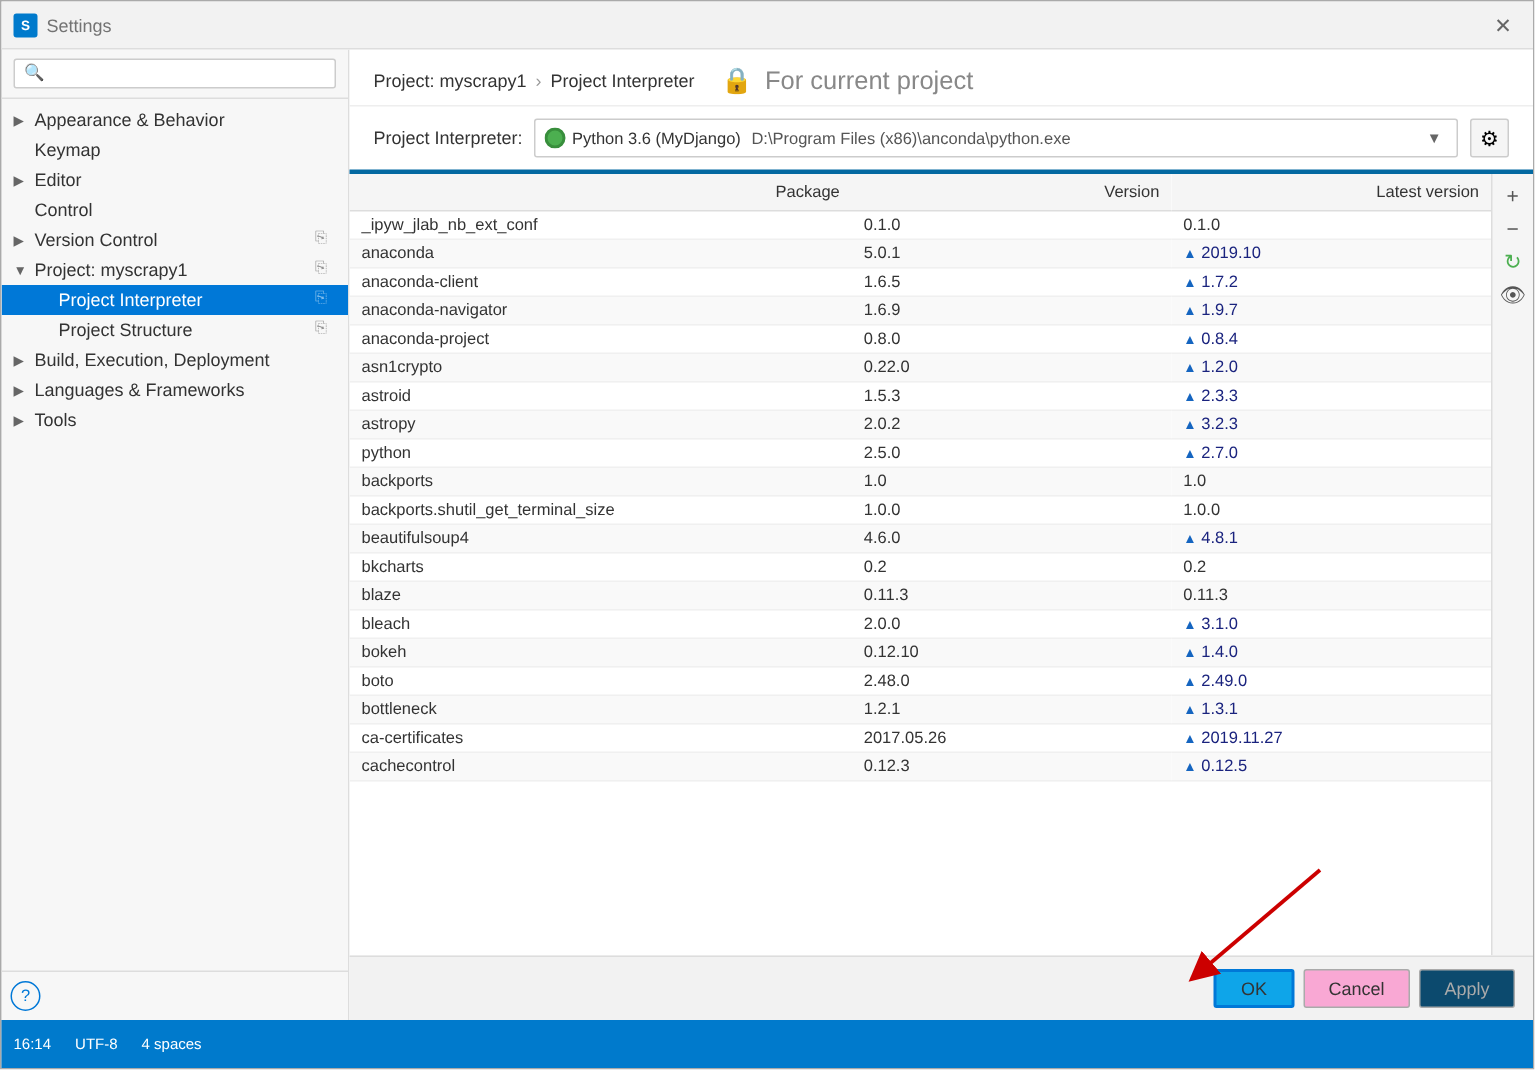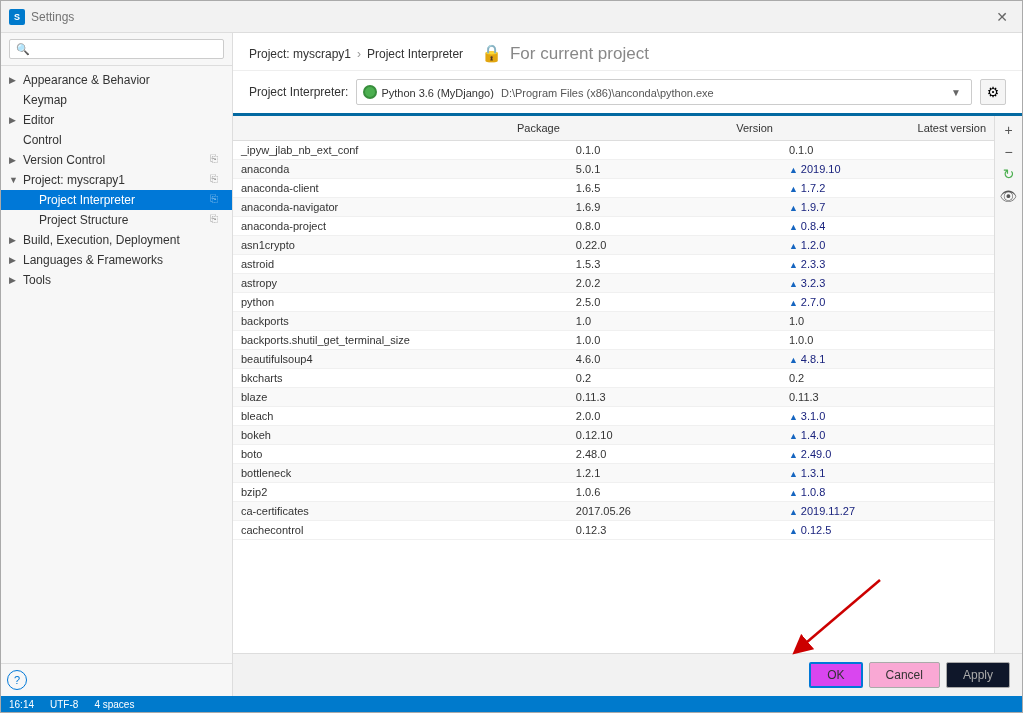--- a/index.html
+++ b/index.html
@@ -68,26 +68,26 @@
     .table-toolbar { width: 28px; background: #f5f5f5; border-left: 1px solid #ddd; display: flex; flex-direction: column; align-items: center; padding: 4px 0; gap: 2px; flex-shrink: 0; }
     .toolbar-btn { width: 20px; height: 20px; display: flex; align-items: center; justify-content: center; cursor: pointer; border: none; background: transparent; color: #555; font-size: 14px; border-radius: 2px; }
     .toolbar-btn-green { color: #4CAF50; }
     .toolbar-btn-eye { color: #555; }
 
     .table-area { display: flex; flex: 1; overflow: hidden; }
 
     
     .bottom-bar { padding: 8px 12px; display: flex; justify-content: flex-end; align-items: center; gap: 6px; border-top: 1px solid #ddd; background: #f2f2f2; flex-shrink: 0; }
     .btn { padding: 4px 16px; font-size: 12px; border-radius: 2px; cursor: pointer; height: 26px; }
-    .btn-ok { background: #d946ef; border: 2px solid #0078d7; color: #333; }
+    .btn-ok { background: #0ea5e9; border: 2px solid #0078d7; color: #333; }
     .btn-cancel { background: #f9a8d4; border: 1px solid #aaa; color: #333; }
-    .btn-apply { background: #0f172a; border: 1px solid #aaa; color: #aaa; }
-
-    
-    .status-bar { height: 16px; background: #007acc; display: flex; align-items: center; padding: 0 8px; color: white; font-size: 10px; flex-shrink: 0; }
+    .btn-apply { background: #0c4a6e; border: 1px solid #aaa; color: #aaa; }
+
+    
+    .status-bar { height: 32px; background: #007acc; display: flex; align-items: center; padding: 0 8px; color: white; font-size: 10px; flex-shrink: 0; }
     .status-items { display: flex; gap: 16px; }
   </style>
 </head>
 <body>
 
 <div class="window">
 
   <div class="title-bar">
     <div class="title-bar-icon">S</div>
     <span class="title-bar-text">Settings</span>
@@ -278,25 +278,20 @@
       <td>boto</td>
       <td>2.48.0</td>
       <td><span class="up-arrow">▲</span><span class="version-new">2.49.0</span></td>
     </tr>
                   <tr>
       <td>bottleneck</td>
       <td>1.2.1</td>
       <td><span class="up-arrow">▲</span><span class="version-new">1.3.1</span></td>
     </tr>
                   <tr>
-      <td>bzip2</td>
-      <td>1.0.6</td>
-      <td><span class="up-arrow">▲</span><span class="version-new">1.0.8</span></td>
-    </tr>
-                  <tr>
       <td>ca-certificates</td>
       <td>2017.05.26</td>
       <td><span class="up-arrow">▲</span><span class="version-new">2019.11.27</span></td>
     </tr>
                   <tr>
       <td>cachecontrol</td>
       <td>0.12.3</td>
       <td><span class="up-arrow">▲</span><span class="version-new">0.12.5</span></td>
     </tr>
                 </tbody>

